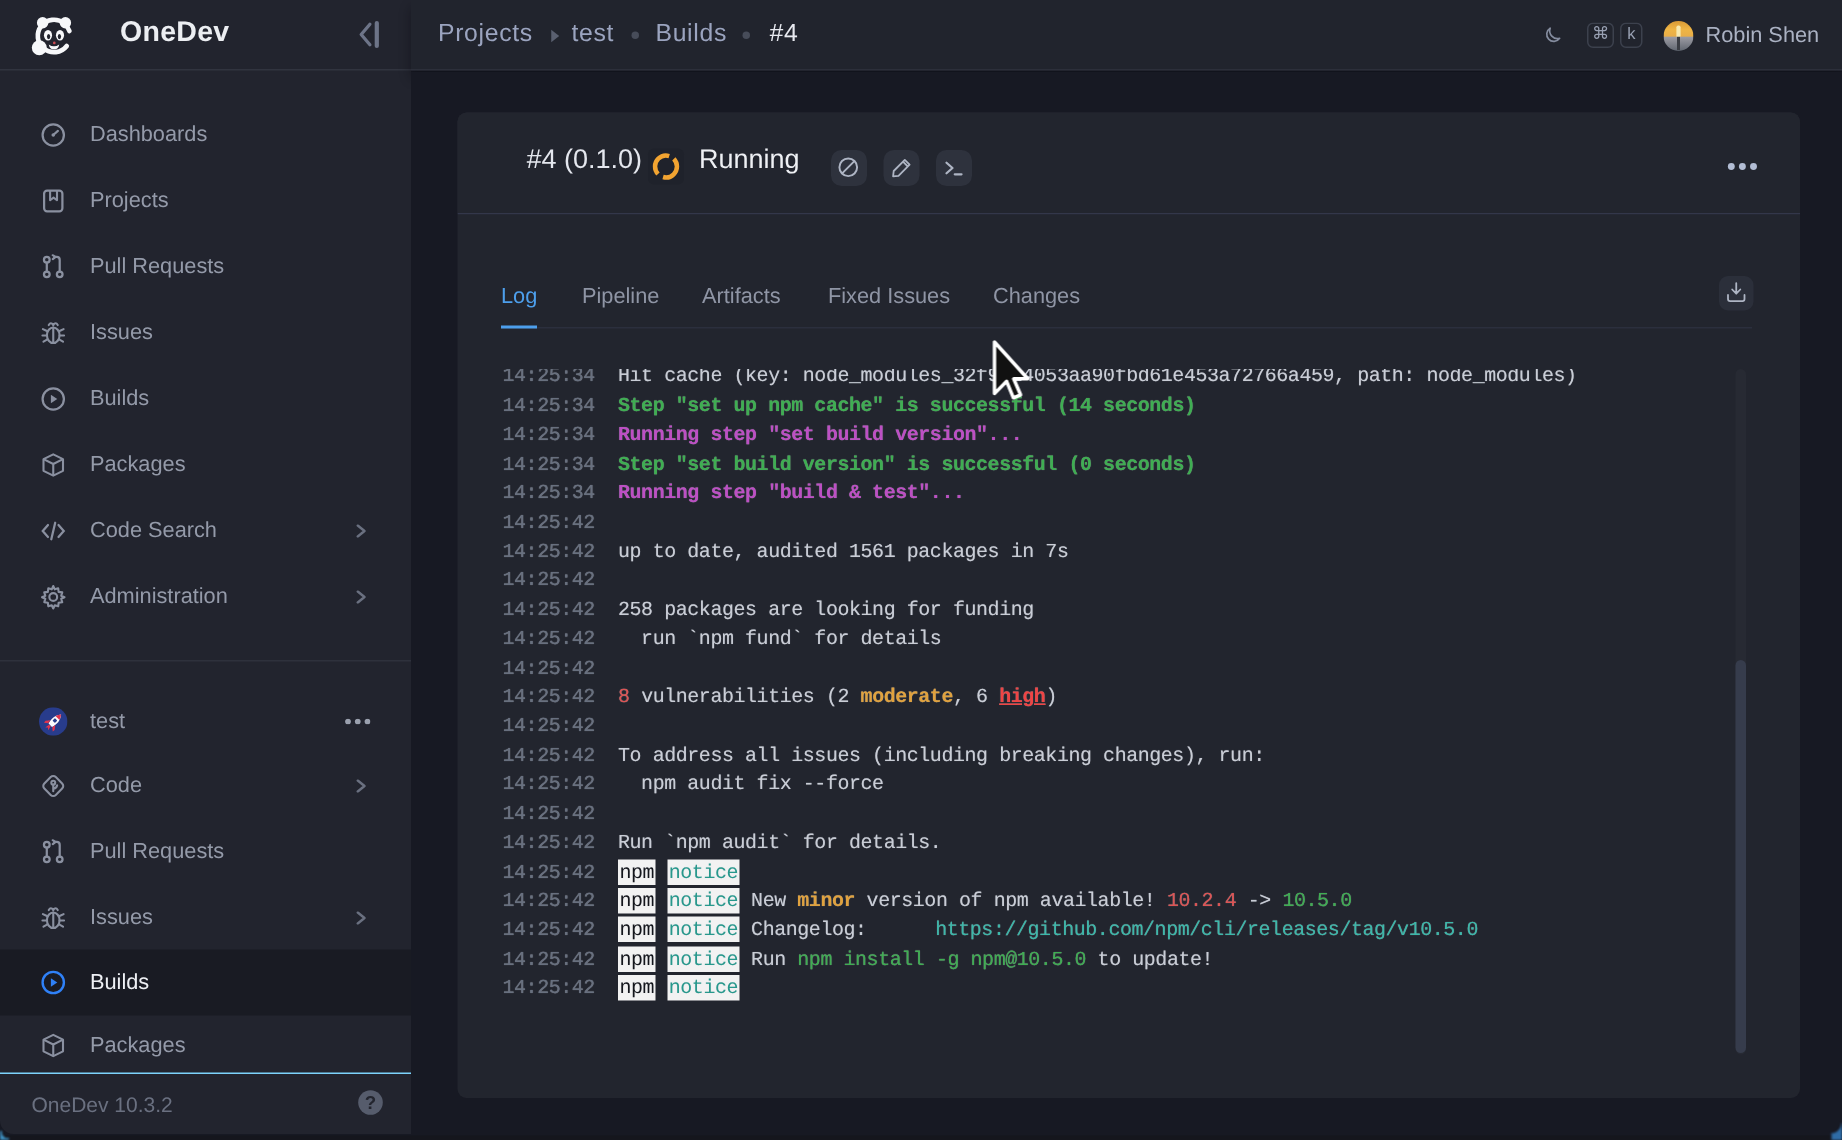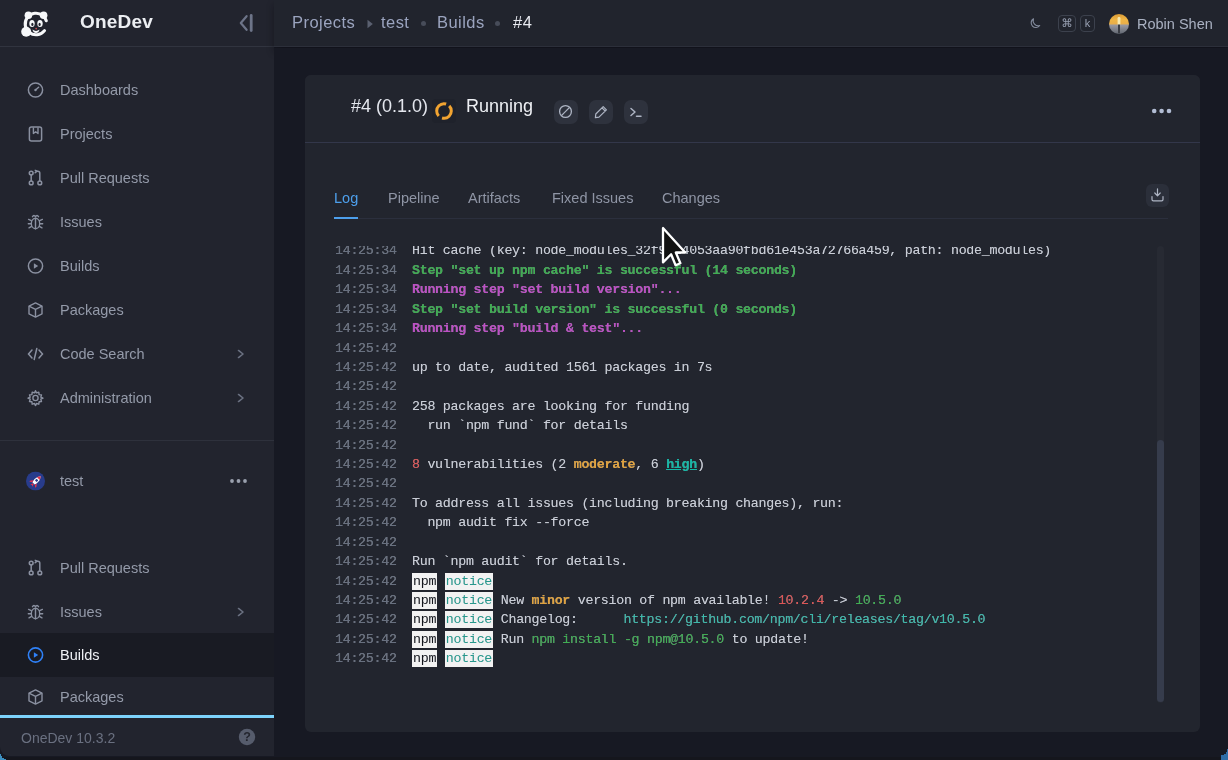--- a/index.html
+++ b/index.html
@@ -10,21 +10,21 @@
   
   #sidebar { position:absolute; left:0; top:0; width:274px; height:756px; background:#22242e; border-bottom-left-radius:9px; }
   #sidehead { position:absolute; left:0; top:0; width:274px; height:47px; border-bottom:1px solid #31343f; }
   .brand { position:absolute; left:64px; top:11px; font-size:19px; font-weight:bold; color:#eceef2; letter-spacing:.2px;margin-left:16px; }
   .mitem { position:absolute; left:0; width:274px; height:44px; }
   .mitem .lbl { position:absolute; left:60px; top:50%; transform:translateY(-50%) translateZ(0); font-size:14.5px; color:#949aa9; }
   .mitem .ico { position:absolute; left:27px; top:50%; transform:translateY(-50%); width:17px; height:17px; }
   .mitem .chev { position:absolute; right:29px; top:50%; transform:translateY(-50%); width:9px; height:9px; }
   .mitem.active { background:#191b23; }
   .mitem.active .lbl { color:#eef0f4; }
-  #sidefoot { position:absolute; left:0; top:715px; width:274px; height:41px; border-top:3px solid #7dd3fc; }
+  #sidefoot { position:absolute; left:0; top:715px; width:274px; height:41px; border-top:1px solid #7dd3fc; }
   #sidefoot .ver { position:absolute; left:21px; top:12px; font-size:14px; color:#6a7080; }
 
   
   #navbar { position:absolute; left:274px; top:0; width:954px; height:47px; background:#21242d; border-bottom:1px solid #2c2f3a; box-shadow:0 5px 7px rgba(10,11,18,.45); }
   .crumb { position:absolute; top:13px; font-size:16.5px; letter-spacing:0.45px; color:#9ba4bf; }
   .crumb.bright { color:#e8eaf0; }
   .crumbdot { position:absolute; top:21px; width:5px; height:5px; border-radius:50%; background:#474c59; }
   .kbd { position:absolute; top:15px; height:17px; border:1px solid #3c414d; border-radius:4px; color:#99a1b3; font-size:11px; line-height:15px; text-align:center; }
   .uname { position:absolute; left:863px; top:16px; font-size:14.5px; color:#aab1c2; }
 
@@ -43,21 +43,21 @@
   #tabunder { position:absolute; left:29px; top:142px; width:24px; height:2px; background:#4d9fec; }
   #dlbtn { position:absolute; left:841px; top:109px; width:23px; height:23px; background:#2b2f3a; border-radius:6px; }
 
   
   #logclip { position:absolute; left:0; top:170.5px; width:895px; height:536.5px; overflow:hidden; }
   #logpre { position:absolute; left:30px; top:-4.1px; font-family:"Liberation Mono", monospace; font-size:13.3px; letter-spacing:-0.28px; line-height:19.42px; white-space:pre; color:#c9cdd6; text-shadow:0 0 0.6px rgba(205,209,218,0.55); transform:translateZ(0); }
   #logpre .ts { color:#68707f; }
   .lg { color:#3fae52; font-weight:bold; }
   .lm { color:#bd4fc4; font-weight:bold; }
   .lr { color:#dd5454; }
-  .lrb { color:#14b8a6; font-weight:bold;text-decoration:underline; }
+  .lrb { color:#ef4444; font-weight:bold;text-decoration:underline; }
   .lo { color:#e0a23e; font-weight:bold; }
   .lt { color:#3cb8aa;margin-left:38px; }
   .lgr { color:#3fae52; }
   .bnpm { background:#f2f2f2; color:#14161c; padding:1px 1px; }
   .bnot { background:#f2f2f2; color:#27988c; padding:1px 1px; }
   #pausebar { position:absolute; left:30px; top:601px; width:818px; height:27px; border:1px solid #393e4f; background:#232631; border-radius:4px; font-family:"Liberation Mono", monospace; font-size:13.3px; letter-spacing:-0.28px; font-weight:bold; line-height:25px; }
   #pausebar .pt { color:#e5a43c; margin-left:9px; }
   #pausebar .rs { color:#8ca6cf; }
   #sbtrack { position:absolute; left:852px; top:171px; width:7px; height:457px; background:#272a33; border-radius:4px; }
   #sbthumb { position:absolute; left:852px; top:365px; width:7px; height:262px; background:#363c4c; border-radius:4px; }
@@ -182,20 +182,33 @@
         <path d="M7.2 10.4 L5.2 13 L5.4 14.6 L7.6 12.8 Z" fill="#e0344e"></path>
         <path d="M11.8 10.4 L13.8 13 L13.6 14.6 L11.4 12.8 Z" fill="#e0344e"></path>
         <path d="M8.7 13.2 L8.2 16.2 L9.5 15 L10.8 16.2 L10.3 13.2 Z" fill="#e0344e"></path>
       </g>
     </svg>
     <div class="lbl">test</div>
     <svg class="abs" style="right:27px;top:50%;transform:translateY(-50%)" width="17" height="4" viewBox="0 0 17 4">
         <circle cx="2" cy="2" r="1.9" fill="#9aa0ae"></circle>
         <circle cx="8.5" cy="2" r="1.9" fill="#9aa0ae"></circle>
         <circle cx="15" cy="2" r="1.9" fill="#9aa0ae"></circle>
+      </svg>
+  </div>
+  <div class="mitem" style="top:502px">
+    <svg class="ico" viewBox="0 0 17 17">
+        <g fill="none" stroke="#8a90a0" stroke-width="1.4">
+          <rect x="3.1" y="3.1" width="10.8" height="10.8" rx="2.4" transform="rotate(45 8.5 8.5)"></rect>
+          <circle cx="8.5" cy="6.3" r="1.3"></circle>
+          <path d="M8.5 7.6 V12 M8.5 10.2 q2.2 0 2.6-2.2" stroke-linecap="round"></path>
+        </g>
+      </svg>
+    <div class="lbl">Code</div>
+    <svg class="chev" viewBox="0 0 9 9">
+        <path d="M2.5 0.8 L7 4.5 L2.5 8.2" fill="none" stroke="#6a7080" stroke-width="1.6" stroke-linecap="round" stroke-linejoin="round"></path>
       </svg>
   </div>
   <div class="mitem" style="top:546px">
     <svg class="ico" viewBox="0 0 17 17">
         <g fill="none" stroke="#8a90a0" stroke-width="1.5" stroke-linecap="round">
           <circle cx="4.2" cy="3.6" r="1.9"></circle>
           <circle cx="4.2" cy="13.4" r="1.9"></circle>
           <circle cx="12.8" cy="13.4" r="1.9"></circle>
           <path d="M4.2 5.5 V11.5"></path>
           <path d="M9.4 1.8 h1.4 q2 0 2 2 V11.5"></path>

